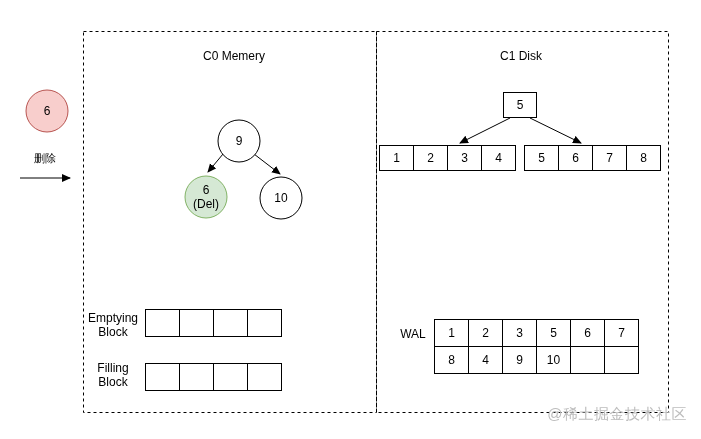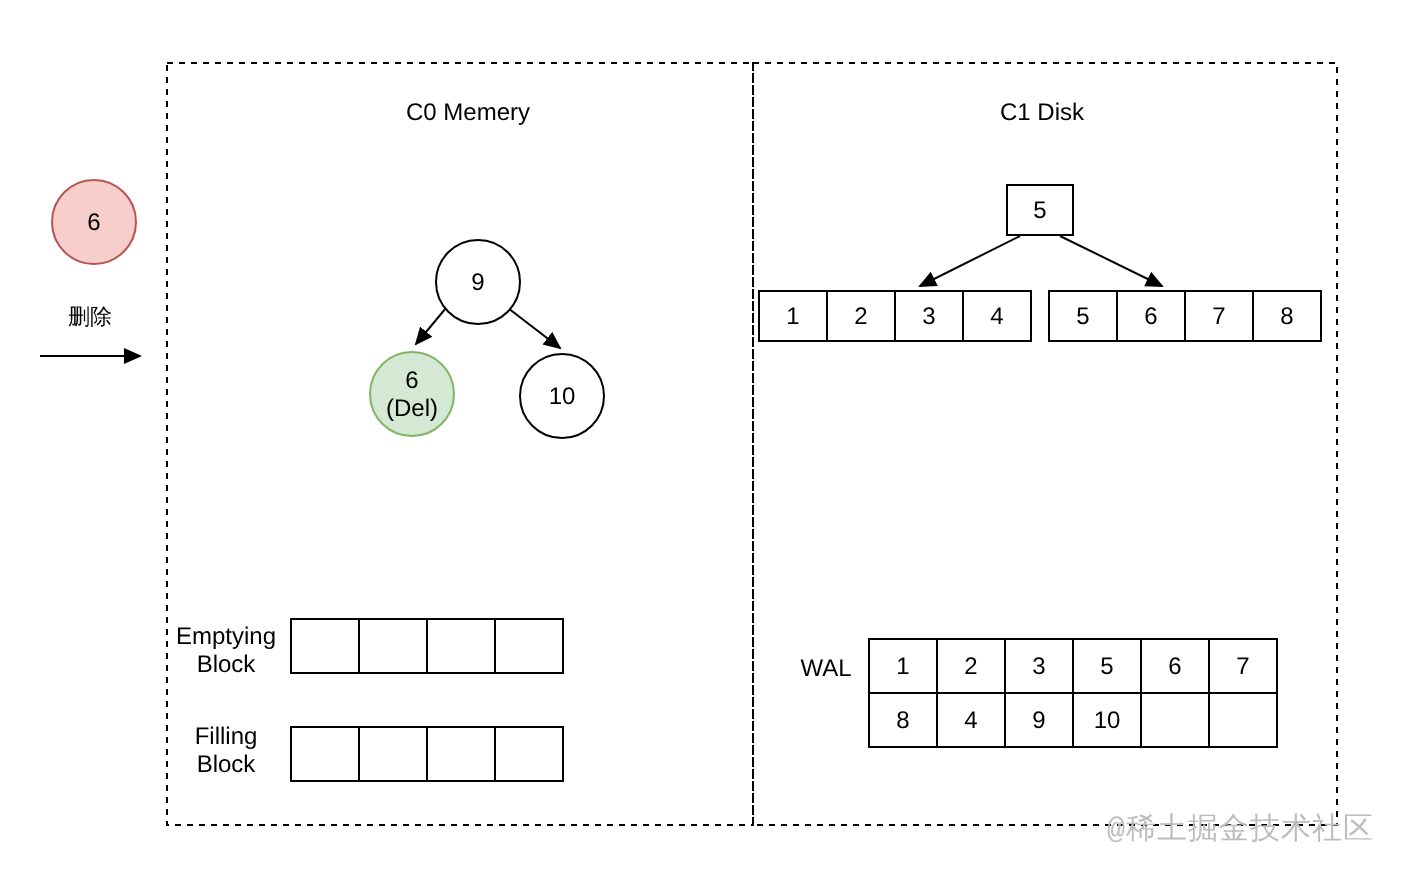--- a/index.html
+++ b/index.html
@@ -1,21 +1,21 @@
 <!DOCTYPE html>
 <html><head>
 <meta charset="utf-8">
 <style>
   html, body { margin:0; padding:0; background:#ffffff; }
   body { width:701px; height:439px; position:relative; overflow:hidden;
          font-family:"Liberation Sans", sans-serif; color:#000; }
   #diagram { position:absolute; left:0; top:0; width:701px; height:439px; }
   .lbl { font-family:"Liberation Sans", sans-serif; font-size:12px; fill:#000; }
   .wm { position:absolute; right:14px; bottom:15px; font-size:15px; color:#bdbdbd;
-        font-family:Liberation Mono, monospace; letter-spacing:0.5px; }
+        font-family:Liberation Sans, sans-serif; letter-spacing:0.5px; }
 </style>
 </head>
 <body>
 
 <svg id="diagram" width="701" height="439" viewBox="0 0 701 439" xmlns="http://www.w3.org/2000/svg">
   <defs>
     <marker id="arrowhead" markerWidth="10" markerHeight="10" refX="8" refY="4" orient="auto" markerUnits="userSpaceOnUse">
       <path d="M0,0 L9,4 L0,8 z" fill="#000"></path>
     </marker>
   </defs>

